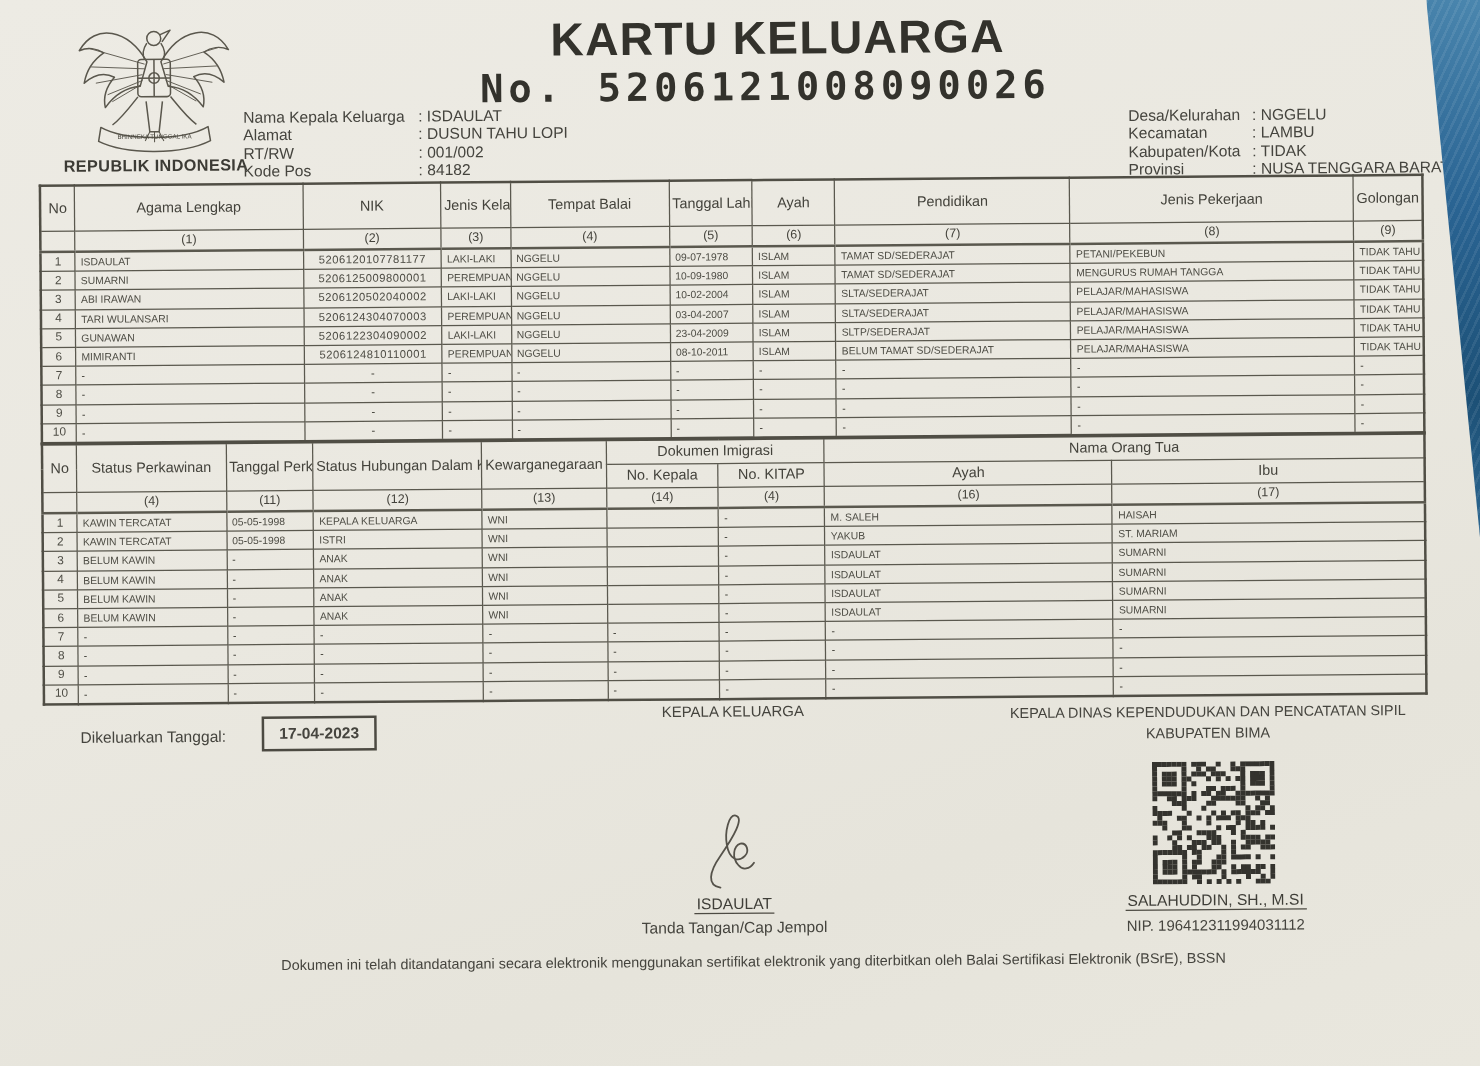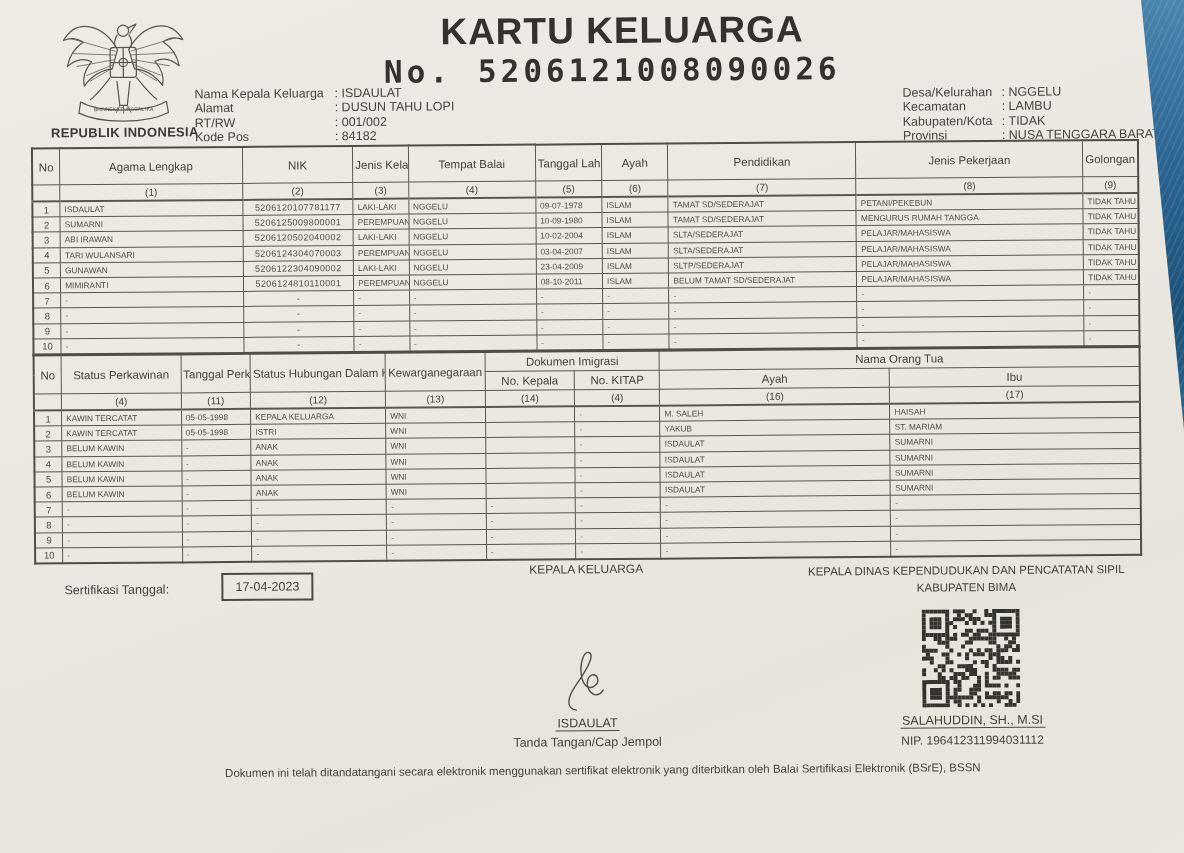--- a/index.html
+++ b/index.html
@@ -58,23 +58,23 @@
   tr.h1 th{height:33px;}
   tr.hnum th{height:13px;font-size:10px;border-bottom-width:2px;}
   td{height:14.2px;font-size:8.3px;color:#4e4d45;padding:0 4px;text-align:left;}
   td.c-no{text-align:center;font-size:9.5px;padding:0 1px;}
   #t1 td:nth-child(3){text-align:center;letter-spacing:.4px;font-size:9px;}
   tr.h2 th{height:16px;}
 
   
   .issued-label{position:absolute;left:63px;top:579px;font-size:12.5px;color:#45443e;}
   .issued-box{
-    position:absolute;left:220px;top:570px;width:88px;height:24px;
+    position:absolute;left:208px;top:570px;width:88px;height:24px;
     border:2px solid #4c4a42;text-align:center;line-height:24px;
-    font-size:12.5px;color:#45443e;
+    font-size:12.5px;color:#45443e;font-weight:bold;
   }
   .kk-title{position:absolute;left:430px;top:562px;width:310px;text-align:center;font-size:12px;color:#45443e;}
   .dinas-title{position:absolute;left:770px;top:565px;width:390px;text-align:center;font-size:11.5px;line-height:17px;color:#45443e;}
   .signature{position:absolute;left:540px;top:645px;width:86px;height:72px;}
   .sig-name{
     position:absolute;left:430px;top:716px;width:310px;text-align:center;
     font-size:12.5px;color:#3f3e38;
   }
   .sig-name span, .off-name span{border-bottom:1.2px solid #4c4a42;padding:0 2px;}
   .sig-caption{position:absolute;left:430px;top:735px;width:310px;text-align:center;font-size:12.5px;color:#45443e;}
@@ -444,21 +444,21 @@
               <td>-</td>
               <td>-</td>
               <td>-</td>
               <td>-</td>
               <td>-</td>
             </tr>
           </tbody>
     </table>
   </div>
 
-  <div class="issued-label">Sertifikasi Tanggal:</div>
+  <div class="issued-label">Dikeluarkan Tanggal:</div>
   <div class="issued-box">17-04-2023</div>
 
   <div class="kk-title">KEPALA KELUARGA</div>
 
   <div class="dinas-title">
     <div>KEPALA DINAS KEPENDUDUKAN DAN PENCATATAN SIPIL</div>
     <div>KABUPATEN BIMA</div>
   </div>
 
   <svg class="signature" viewBox="0 0 80 80">

